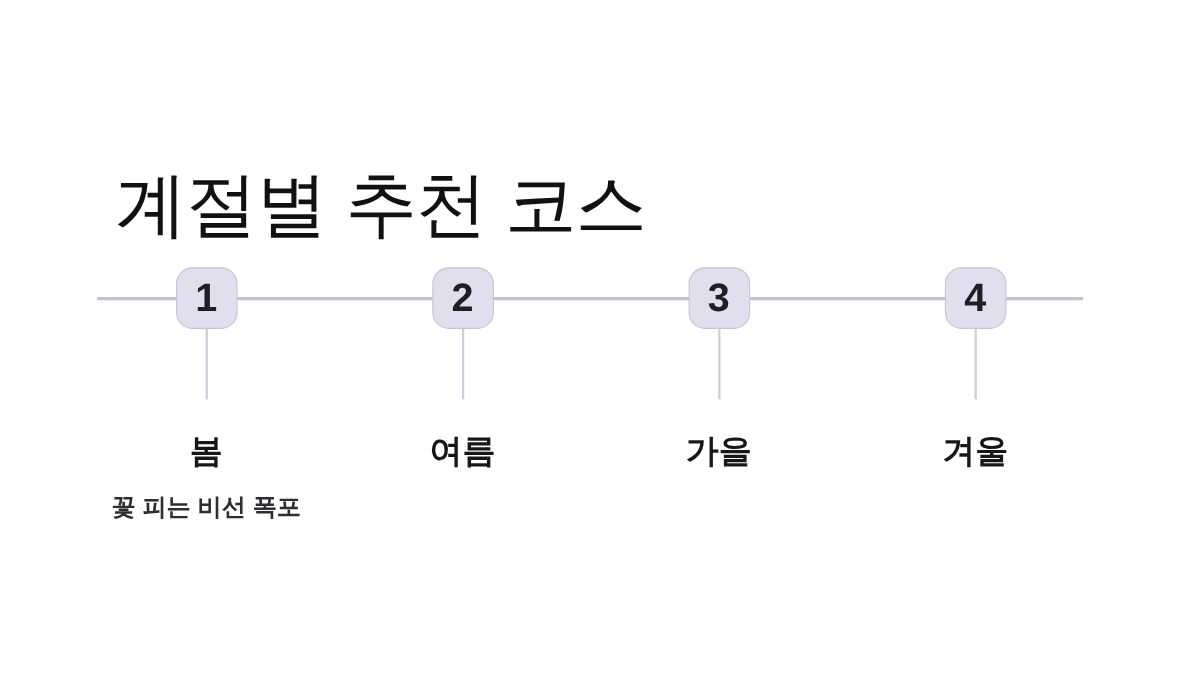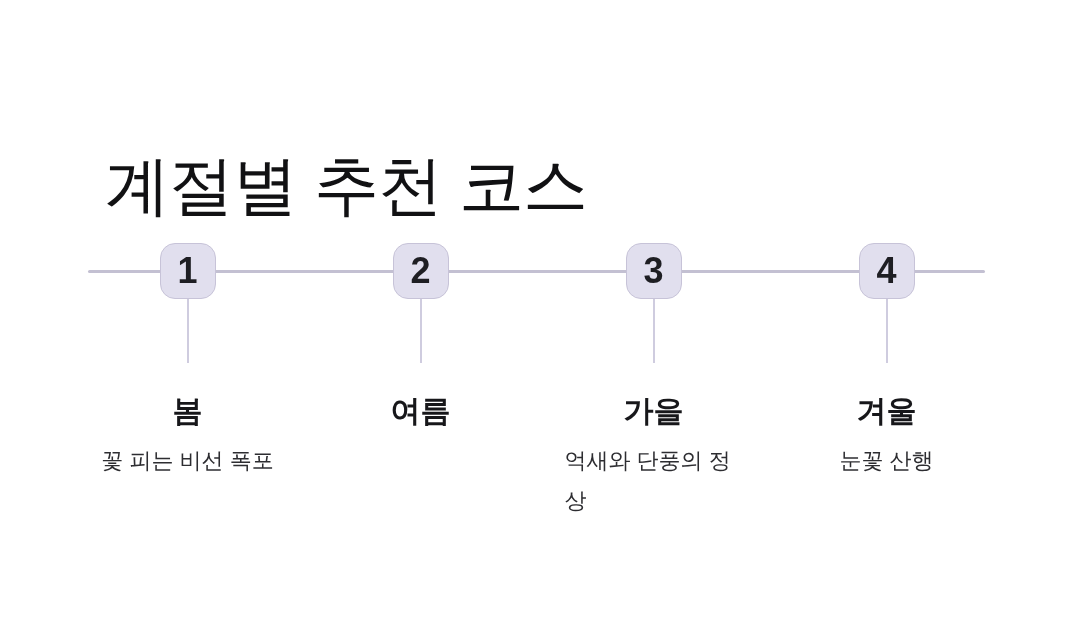--- a/index.html
+++ b/index.html
@@ -52,22 +52,22 @@
   .connector{
     width:2px;height:64px;background:var(--connector);
   }
   .season{
     margin-top:30px;
     font-size:30px;font-weight:700;color:var(--season-text);
     line-height:36px;text-align:center;
   }
   .desc{
     margin-top:12px;max-width:178px;
-    font-size:22px;font-weight:400;color:var(--desc-text);
-    line-height:40px;
+    font-size:22px;font-weight:700;color:var(--desc-text);
+    line-height:40px;text-align:center;
   }
 </style>
 </head>
 <body>
 
 <h1 class="page-title">계절별 추천 코스</h1>
 
 <div class="timeline">
   <div class="axis"></div>
   <div class="cols">
@@ -88,26 +88,24 @@
       <div class="connector"></div>
       <div class="season">여름</div>
     </div>
 
     <div class="col">
       <div class="node">
         <span class="num">3</span>
       </div>
       <div class="connector"></div>
       <div class="season">가을</div>
-      <div class="desc">억새와 단풍의 정상</div>
     </div>
 
     <div class="col">
       <div class="node">
         <span class="num">4</span>
       </div>
       <div class="connector"></div>
       <div class="season">겨울</div>
-      <div class="desc">눈꽃 산행</div>
     </div>
 
   </div>
 </div>
 
 </body></html>

